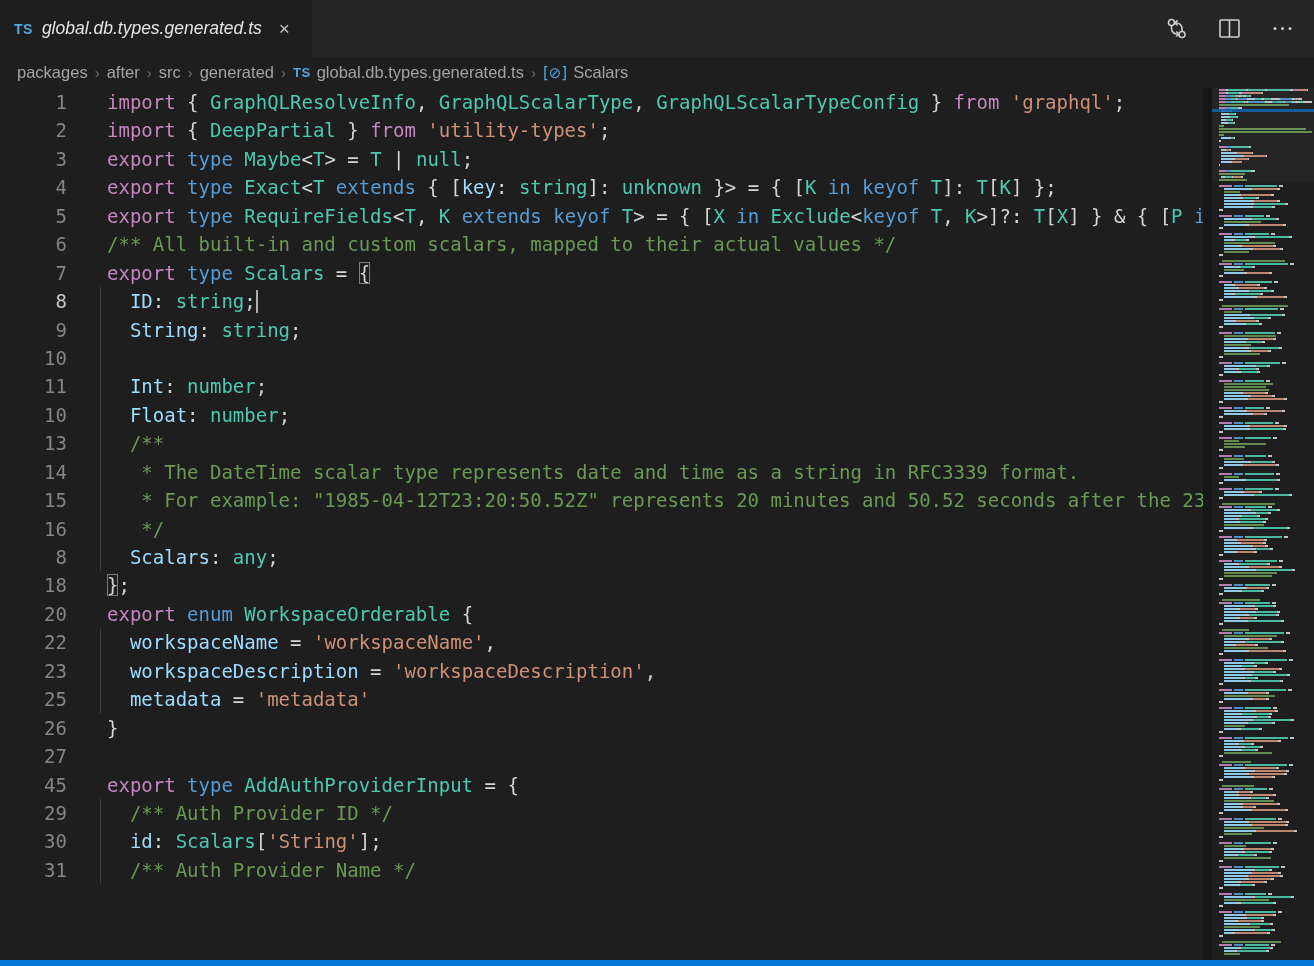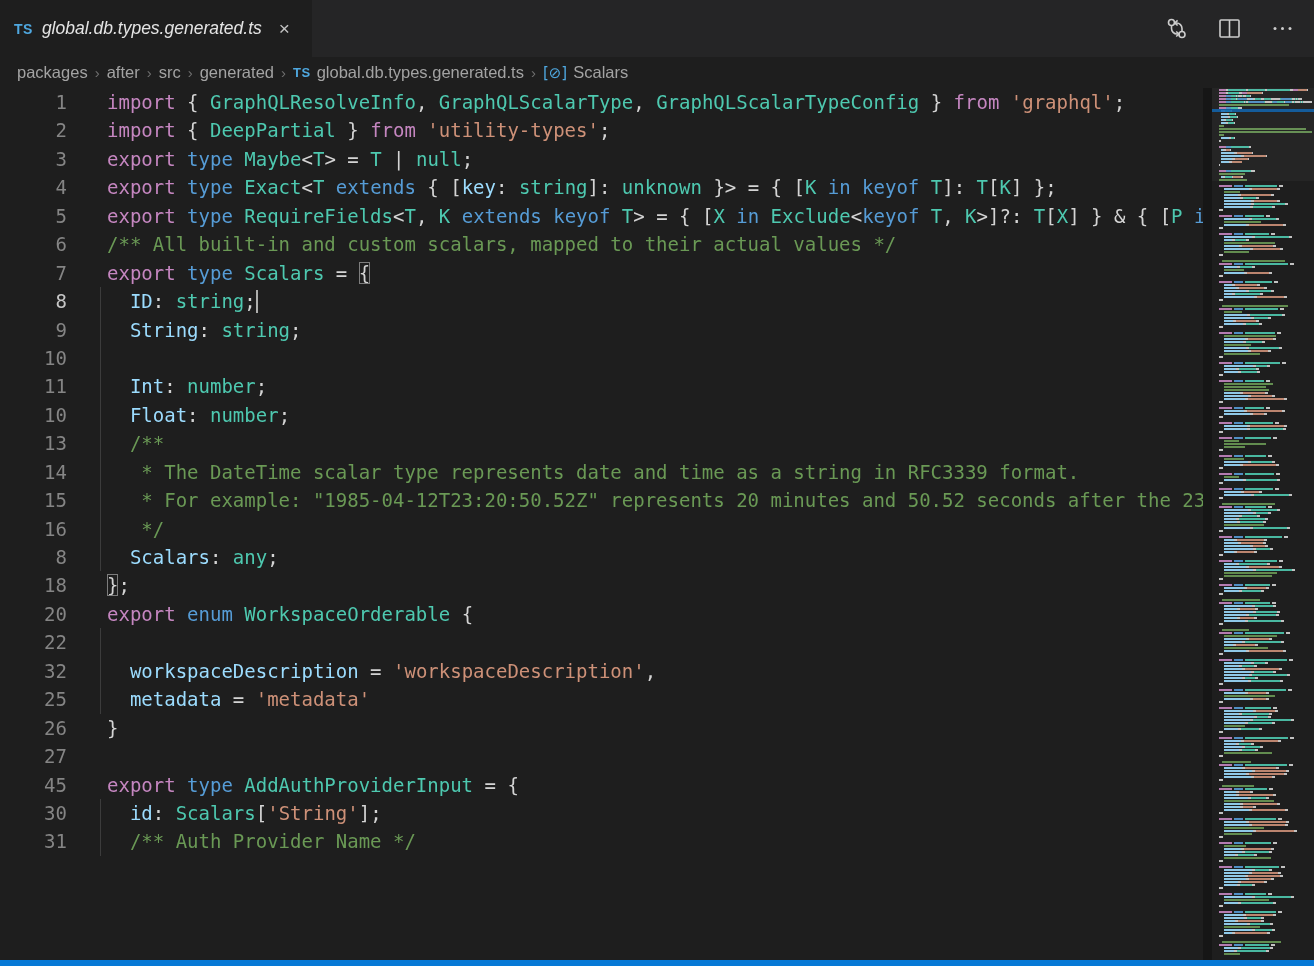--- a/index.html
+++ b/index.html
@@ -122,26 +122,27 @@
     <div class="line-row"><span class="ln">10</span><span class="guide"></span></div>
     <div class="line-row"><span class="ln">11</span><span class="guide"></span><span class="code"><span class="tk-w">  </span><span class="tk-p">Int</span><span class="tk-w">: </span><span class="tk-t">number</span><span class="tk-w">;</span></span></div>
     <div class="line-row"><span class="ln">10</span><span class="guide"></span><span class="code"><span class="tk-w">  </span><span class="tk-p">Float</span><span class="tk-w">: </span><span class="tk-t">number</span><span class="tk-w">;</span></span></div>
     <div class="line-row"><span class="ln">13</span><span class="guide"></span><span class="code"><span class="tk-c">  /**</span></span></div>
     <div class="line-row"><span class="ln">14</span><span class="guide"></span><span class="code"><span class="tk-c">   * The DateTime scalar type represents date and time as a string in RFC3339 format.</span></span></div>
     <div class="line-row"><span class="ln">15</span><span class="guide"></span><span class="code"><span class="tk-c">   * For example: "1985-04-12T23:20:50.52Z" represents 20 minutes and 50.52 seconds after the 23rd hour of April 12th, 1985 in UTC.</span></span></div>
     <div class="line-row"><span class="ln">16</span><span class="guide"></span><span class="code"><span class="tk-c">   */</span></span></div>
     <div class="line-row"><span class="ln">8</span><span class="guide"></span><span class="code"><span class="tk-w">  </span><span class="tk-p">Scalars</span><span class="tk-w">: </span><span class="tk-t">any</span><span class="tk-w">;</span></span></div>
     <div class="line-row"><span class="ln">18</span><span class="code"><span class="tk-bm">}</span><span class="tk-w">;</span></span></div>
     <div class="line-row"><span class="ln">20</span><span class="code"><span class="tk-k">export </span><span class="tk-d">enum </span><span class="tk-t">WorkspaceOrderable</span><span class="tk-w"> {</span></span></div>
-    <div class="line-row"><span class="ln">22</span><span class="guide"></span></div>
-    <div class="line-row"><span class="ln">32</span><span class="guide"></span><span class="code"><span class="tk-w">  </span><span class="tk-p">workspaceDescription</span><span class="tk-w"> = </span><span class="tk-s">'workspaceDescription'</span><span class="tk-w">,</span></span></div>
+    <div class="line-row"><span class="ln">22</span><span class="guide"></span><span class="code"><span class="tk-w">  </span><span class="tk-p">workspaceName</span><span class="tk-w"> = </span><span class="tk-s">'workspaceName'</span><span class="tk-w">,</span></span></div>
+    <div class="line-row"><span class="ln">23</span><span class="guide"></span><span class="code"><span class="tk-w">  </span><span class="tk-p">workspaceDescription</span><span class="tk-w"> = </span><span class="tk-s">'workspaceDescription'</span><span class="tk-w">,</span></span></div>
     <div class="line-row"><span class="ln">25</span><span class="guide"></span><span class="code"><span class="tk-w">  </span><span class="tk-p">metadata</span><span class="tk-w"> = </span><span class="tk-s">'metadata'</span></span></div>
     <div class="line-row"><span class="ln">26</span><span class="code"><span class="tk-w">}</span></span></div>
     <div class="line-row"><span class="ln">27</span><span class="code"></span></div>
     <div class="line-row"><span class="ln">45</span><span class="code"><span class="tk-k">export </span><span class="tk-d">type </span><span class="tk-t">AddAuthProviderInput</span><span class="tk-w"> = {</span></span></div>
+    <div class="line-row"><span class="ln">29</span><span class="guide"></span><span class="code"><span class="tk-c">  /** Auth Provider ID */</span></span></div>
     <div class="line-row"><span class="ln">30</span><span class="guide"></span><span class="code"><span class="tk-w">  </span><span class="tk-p">id</span><span class="tk-w">: </span><span class="tk-t">Scalars</span><span class="tk-w">[</span><span class="tk-s">'String'</span><span class="tk-w">];</span></span></div>
     <div class="line-row"><span class="ln">31</span><span class="guide"></span><span class="code"><span class="tk-c">  /** Auth Provider Name */</span></span></div>
   </div>
 
 <div class="shadow-band"></div>
 
 <div class="minimap" id="minimap">
   <div class="mm-slider"></div>
   <div class="mm-active" style="top: 21px;"></div>
 <div class="mm-line">

